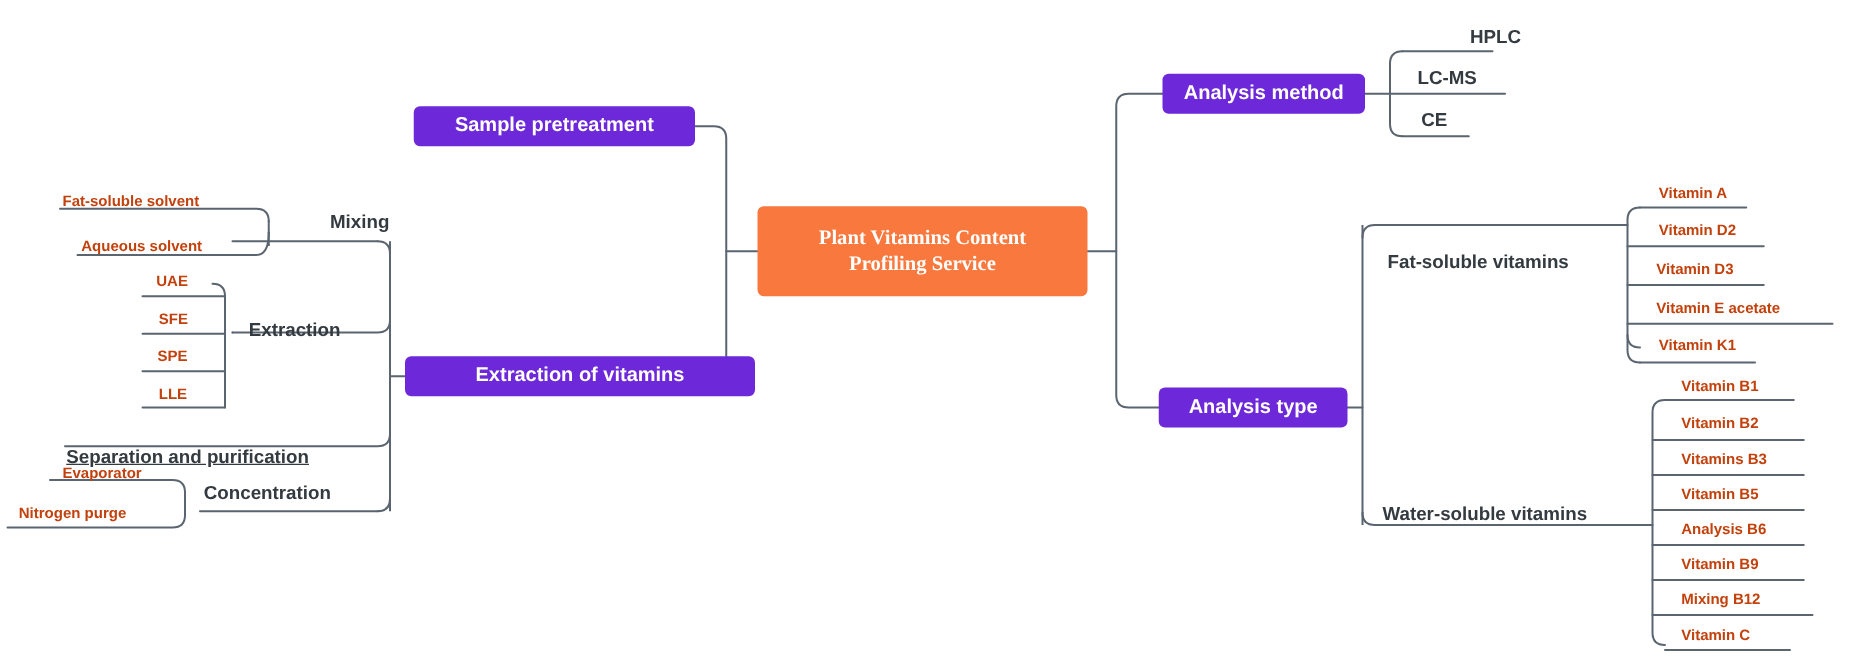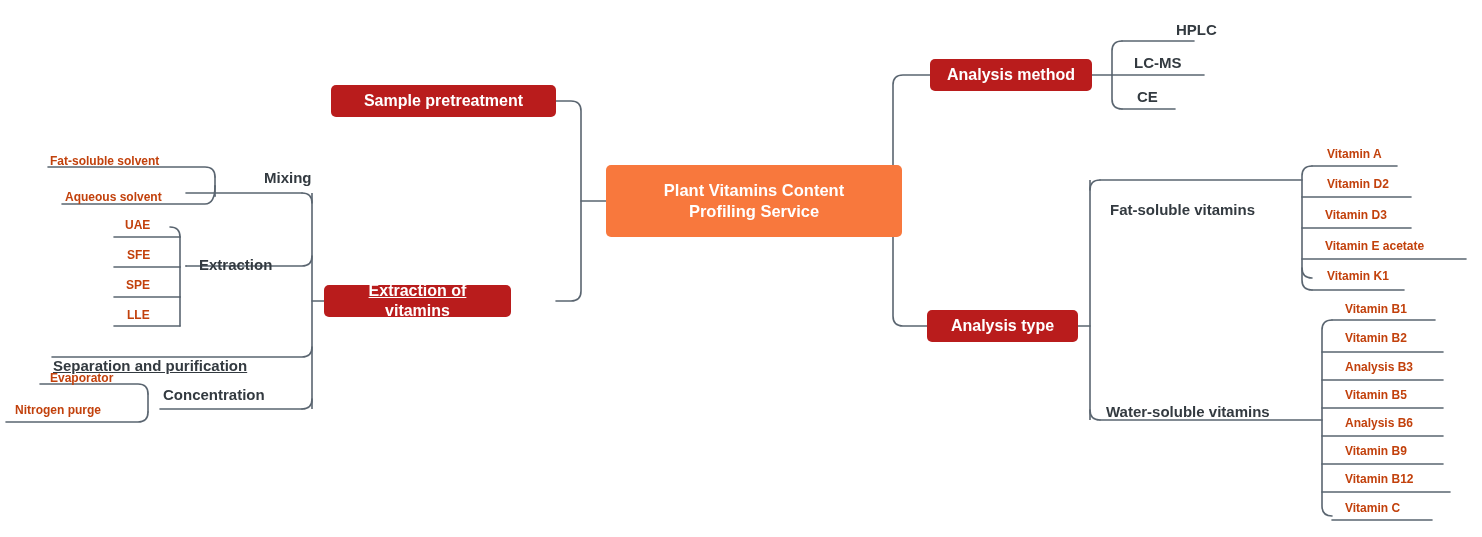--- a/index.html
+++ b/index.html
@@ -39,21 +39,21 @@
   .node-root {
     background: #F8783D;
     color: #ffffff;
     font-weight: bold;
     font-size: 16.5px;
     border-radius: 5px;
     padding: 6px 10px;
   }
 
   .node-dark {
-    background: #b91c1c;
+    background: #6d28d9;
     color: #ffffff;
     font-weight: bold;
     font-size: 16px;
     border-radius: 5px;
     padding: 6px 12px;
   }
 
   
   .node-branch {
     color: #333a40;
@@ -148,30 +148,30 @@
       <path d="M 1322 352 L 1443 352"></path>
       <path d="M 1322 380 L 1443 380"></path>
       <path d="M 1322 408 L 1443 408"></path>
       <path d="M 1322 436 L 1443 436"></path>
       <path d="M 1322 464 L 1443 464"></path>
       <path d="M 1322 492 L 1450 492"></path>
       <path d="M 1332 520 L 1432 520"></path>
     </g>
   </svg>
 
-  <div class="node node-root" style="left:606px; top:165px; width:296px; height:72px; flex-direction:column;">
+  <div class="node node-root" style="left:606px; top:165px; width:264px; height:72px; flex-direction:column;font-family:Liberation Serif, serif;">
     <span>Plant Vitamins Content</span>
     <span>Profiling Service</span>
   </div>
 
   <div class="node node-dark" style="left:331px; top:85px; width:225px; height:32px;">
     <span>Sample pretreatment</span>
   </div>
 
-  <div class="node node-dark" style="left:324px; top:285px; width:187px; height:32px;text-decoration:underline;">
+  <div class="node node-dark" style="left:324px; top:285px; width:280px; height:32px;">
     <span>Extraction of vitamins</span>
   </div>
 
   <div class="node node-branch align-left" style="left:228px; top:166px; width:110px; height:24px;margin-left:36px;">
     <span>Mixing</span>
   </div>
 
   <div class="node node-branch align-left" style="left:199px; top:253px; width:120px; height:24px;">
     <span>Extraction</span>
   </div>
@@ -253,31 +253,31 @@
     <span>Vitamin K1</span>
   </div>
 
   <div class="node node-leaf align-left" style="left:1345px; top:299px; width:120px; height:20px;">
     <span>Vitamin B1</span>
   </div>
   <div class="node node-leaf align-left" style="left:1345px; top:328px; width:120px; height:20px;">
     <span>Vitamin B2</span>
   </div>
   <div class="node node-leaf align-left" style="left:1345px; top:357px; width:120px; height:20px;">
-    <span>Analysis B3</span>
+    <span>Vitamins B3</span>
   </div>
   <div class="node node-leaf align-left" style="left:1345px; top:385px; width:120px; height:20px;">
     <span>Vitamin B5</span>
   </div>
   <div class="node node-leaf align-left" style="left:1345px; top:413px; width:120px; height:20px;">
     <span>Analysis B6</span>
   </div>
   <div class="node node-leaf align-left" style="left:1345px; top:441px; width:120px; height:20px;">
     <span>Vitamin B9</span>
   </div>
   <div class="node node-leaf align-left" style="left:1345px; top:469px; width:130px; height:20px;">
-    <span>Vitamin B12</span>
+    <span>Mixing B12</span>
   </div>
   <div class="node node-leaf align-left" style="left:1345px; top:498px; width:120px; height:20px;">
     <span>Vitamin C</span>
   </div>
 
 </div>
 
 </body></html>

